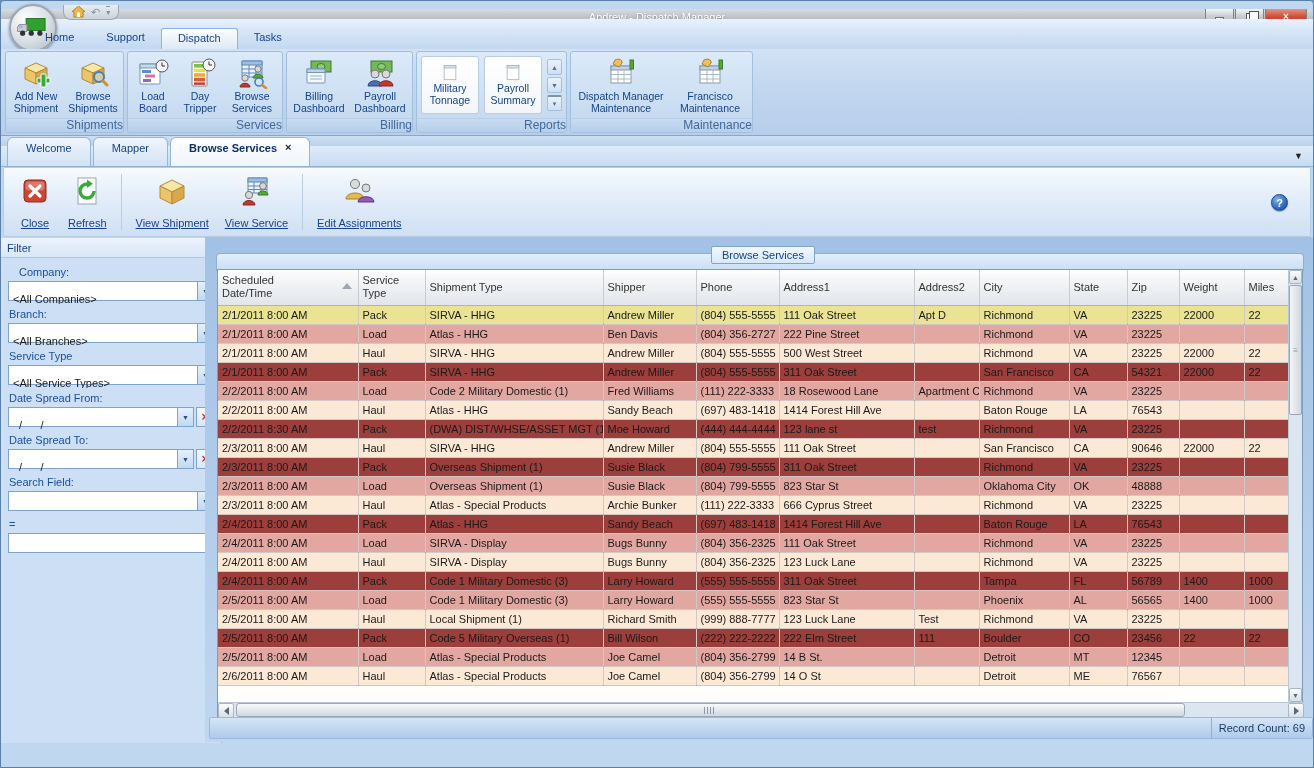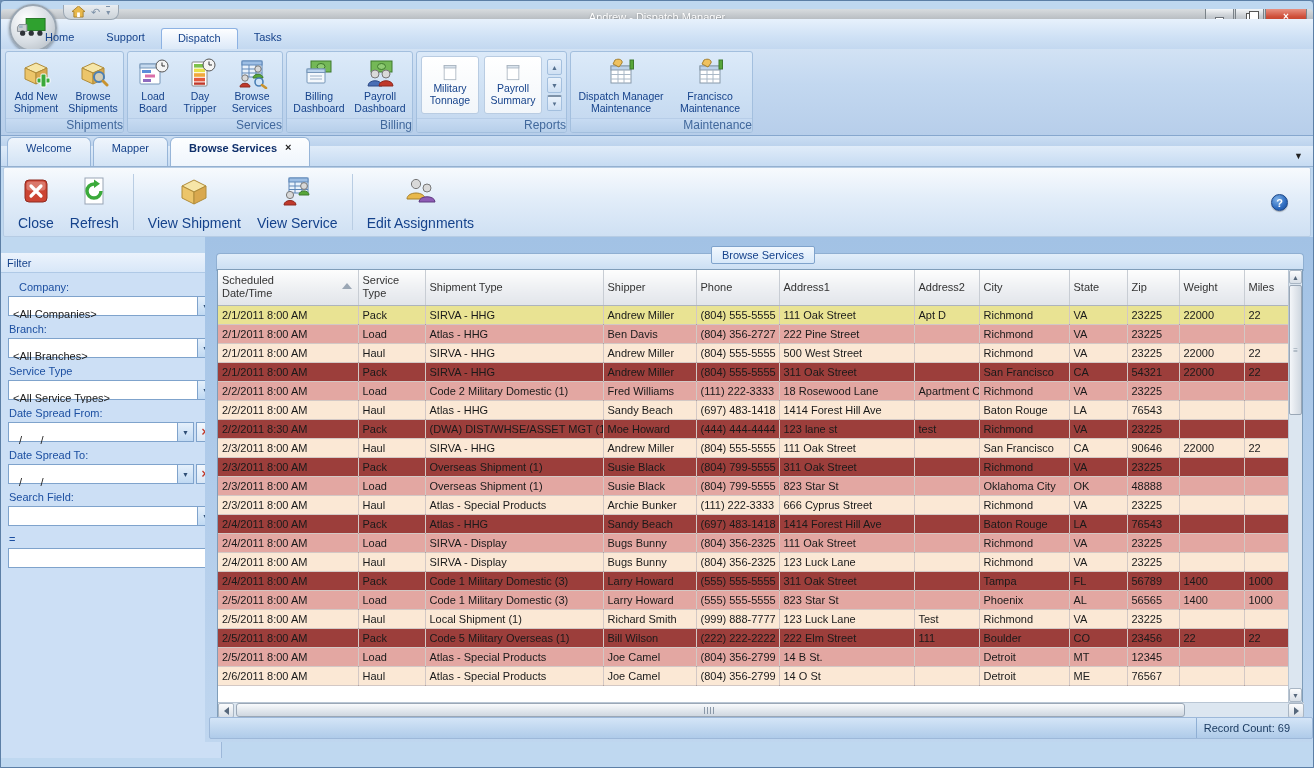--- a/index.html
+++ b/index.html
@@ -59,30 +59,30 @@
   .dtab{height:29px;padding:4px 18px 0 18px;margin-right:2px;color:#15428B;
     background:linear-gradient(#EFF5FC,#D2E3F5);border:1px solid #97B5D8;border-bottom:none;border-radius:6px 6px 0 0;}
   .dtab.active{background:linear-gradient(#FDFEFF,#EFF5FC);font-weight:bold;color:#10306B;display:flex;gap:8px;align-items:flex-start;}
   .dtab .closex{font-weight:bold;color:#222;font-size:11px;line-height:11px;}
   .doctab-chevron{position:absolute;right:10px;bottom:5px;color:#222;font-size:9px;}
   
   .toolbar{position:absolute;left:2px;top:166px;right:2px;height:70px;
     background:linear-gradient(#F7FAFD,#E2EDF9 45%,#CFE0F3);border:1px solid #B6CCE4;border-radius:2px;
     display:flex;align-items:center;padding:4px 8px;gap:4px;}
   .tbtn{height:58px;min-width:46px;display:flex;flex-direction:column;align-items:center;justify-content:center;
-    color:#15428B;font-size:14px;text-align:center;line-height:12px;padding:2px 6px;border-radius:3px;}
+    color:#15428B;font-size:11px;text-align:center;line-height:12px;padding:2px 6px;border-radius:3px;text-decoration:underline;}
   .tbtn .ic32{width:32px;height:32px;flex:none;margin-bottom:1px;}
   .tbtn .lbl{display:flex;flex-direction:column;justify-content:flex-end;flex:1;}
   .tsep{width:1px;height:56px;background:#B9CDE3;margin:0 4px;}
   .help-btn{position:absolute;right:22px;top:26px;width:17px;height:17px;border-radius:50%;
     background:radial-gradient(circle at 35% 30%,#7FB2E8,#2D6BBF 60%,#1C4E96);color:#FFF;font-weight:bold;
     font-size:11px;display:flex;align-items:center;justify-content:center;border:1px solid #1A4586;box-shadow:0 1px 1px rgba(0,0,0,.3);}
   
   .bodyarea{position:absolute;left:0;top:236px;right:0;height:505px;}
-  .filter-panel{position:absolute;left:0;top:16px;width:221px;height:505px;background:#84cc16;border-right:1px solid #9DB8D9;}
+  .filter-panel{position:absolute;left:0;top:1px;width:221px;height:505px;background:#84cc16;border-right:1px solid #9DB8D9;}
   .fheader{height:20px;background:linear-gradient(#ECF3FC,#D8E7F8);border-bottom:1px solid #AFC9E6;
     display:flex;align-items:center;justify-content:space-between;padding:0 6px;color:#15428B;}
   .fbody{padding:6px 7px;background:#CCDFF5;height:calc(100% - 20px);}
   .flabel{color:#1C4FA1;margin:7px 1px 3px 1px;}
   .combo{display:flex;height:20px;border:1px solid #7FA3CC;background:#FFF;}
   .combo .cval{flex:1;padding:11px 4px;white-space:pre;overflow:hidden;color:#1A1A1A;}
   .combo .cbtn{width:16px;border-left:1px solid #7FA3CC;background:linear-gradient(#E5F0FB,#C0D9F2);
     color:#2E4E75;font-size:7px;display:flex;align-items:center;justify-content:center;}
   .daterow{display:flex;gap:2px;align-items:stretch;height:20px;}
   .daterow .combo{flex:1;}
@@ -123,21 +123,21 @@
   .hs-track{flex:1;position:relative;}
   .hthumb{position:absolute;left:2px;top:0;height:14px;width:90%;background:linear-gradient(#F8FAFC,#CFD7E0);
     border:1px solid #9AA7B6;border-radius:3px;display:flex;align-items:center;justify-content:center;}
   .grip-h{width:12px;height:7px;background:repeating-linear-gradient(90deg,#8A98A8 0 1px,transparent 1px 3px);}
   .tri{width:0;height:0;}
   .tri.left{border-top:4px solid transparent;border-bottom:4px solid transparent;border-right:5px solid #57687C;}
   .tri.right{border-top:4px solid transparent;border-bottom:4px solid transparent;border-left:5px solid #57687C;}
   
   .statusbar{position:absolute;left:4px;top:480px;width:1104px;height:22px;
     background:linear-gradient(#D4E5F7,#AFCBE9);border:1px solid #9DB8D9;border-radius:2px;}
-  .rc-seg{position:absolute;right:16px;top:0;bottom:0;width:100px;border-left:1px solid #8FAFD4;
+  .rc-seg{position:absolute;right:1px;top:0;bottom:0;width:100px;border-left:1px solid #8FAFD4;
     display:flex;align-items:center;justify-content:flex-end;padding-right:6px;color:var(--status-text);}
   
   .taskbar{position:absolute;left:0;top:741px;right:0;height:27px;
     background:linear-gradient(#EAF4FC,#C3DAF1 55%,#AFCDEC);border-top:1px solid #8FAFD4;}
   .orb{position:absolute;left:8px;top:3px;width:21px;height:21px;border-radius:50%;
     background:radial-gradient(circle at 35% 28%,#A9E89F,#3DAE3D 55%,#1E7E1E);border:1px solid #1A6A1A;box-shadow:0 1px 2px rgba(0,0,0,.3);}
   .tb-sep{position:absolute;left:40px;top:3px;bottom:3px;width:1px;background:#9FBEDC;}
   .clockpanel{position:absolute;right:0;top:0;bottom:0;width:326px;border-left:1px solid #8FAFD4;
     display:flex;align-items:center;padding:0 8px;gap:8px;color:var(--status-text);}
   .clockpanel .time{margin-left:auto;}

